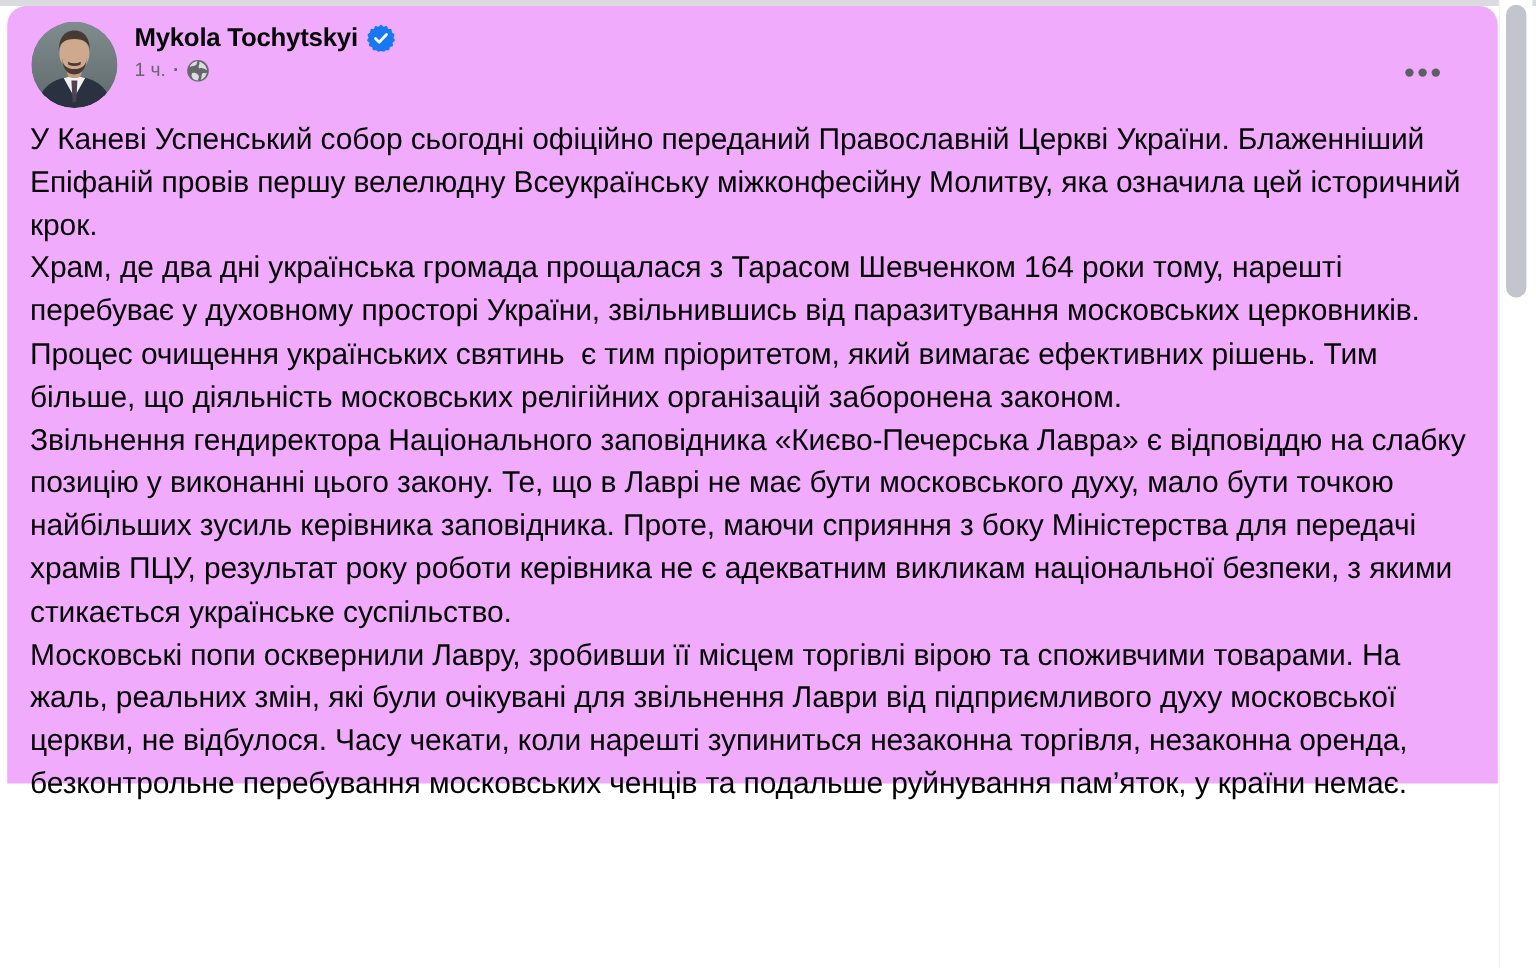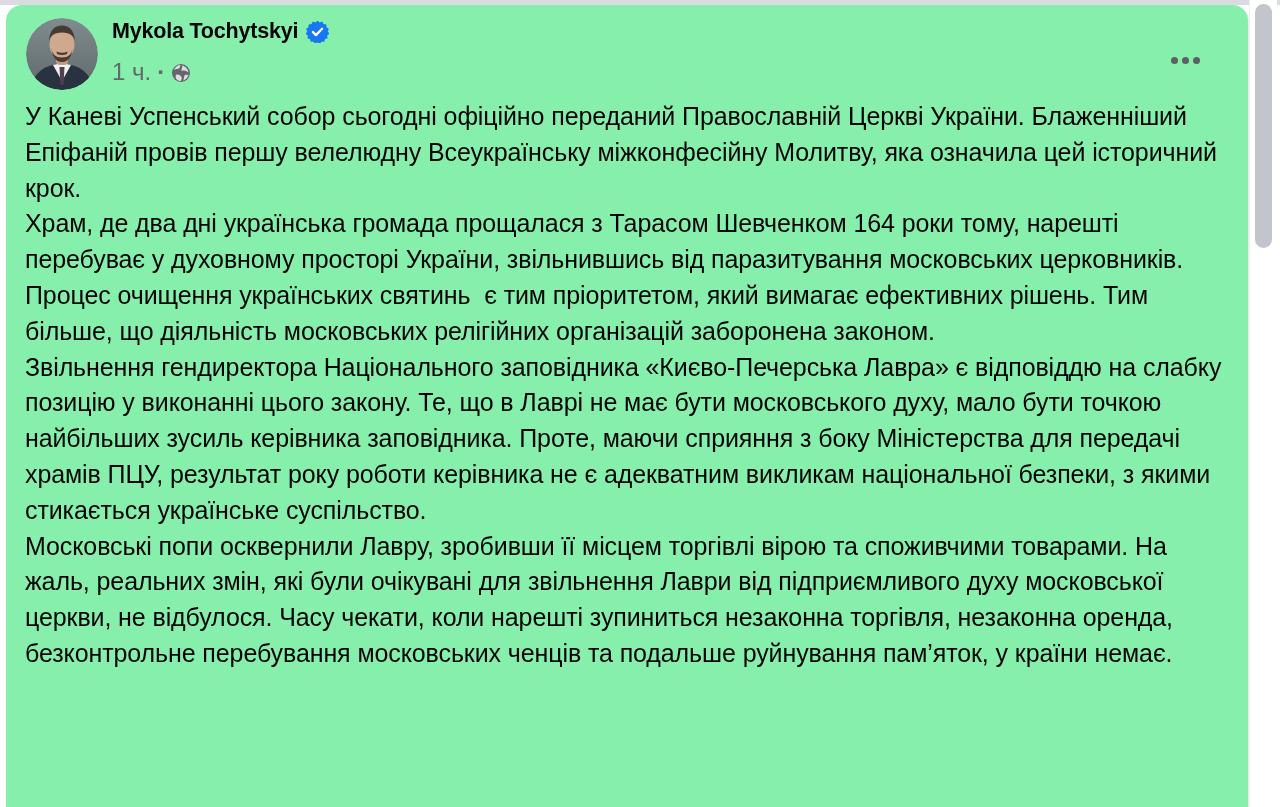--- a/index.html
+++ b/index.html
@@ -2,35 +2,35 @@
 <html><head>
 <meta charset="utf-8">
 <style>
   * { margin:0; padding:0; box-sizing:border-box; }
   html,body { width:1280px; height:807px; overflow:hidden; background:#ffffff;
               font-family:"Liberation Sans", sans-serif; }
   .frame { position:relative; width:1280px; height:807px; background:#ffffff; }
   
   .edge-top    { position:absolute; left:0; top:0; width:1280px; height:5px;  background:#d9dbdf; }
 
-  .card { position:absolute; left:6px; top:5px; width:1243px; height:802px;
-          background:#86efac; border-radius:16px 16px 0 0;
+  .card { position:absolute; left:6px; top:5px; width:1243px; height:648px;
+          background:#f0abfc; border-radius:16px 16px 0 0;
           border-right:1px solid #e9ebef; }
 
   .header { position:relative; display:flex; align-items:flex-start;
             padding:13px 16px 0 20px; }
   .avatar { width:72px; height:72px; border-radius:50%; overflow:hidden;
             flex:0 0 72px; cursor:pointer; }
   .avatar svg { display:block; }
   .header-text { margin-left:14px; padding-top:1px; }
   .name-row { display:flex; align-items:center; }
   .author { font-size:21.5px; font-weight:700; color:#050505; letter-spacing:-0.2px; cursor:pointer; }
   .badge { margin-left:8px; display:inline-flex; align-items:center; }
-  .meta-row { display:flex; align-items:center; margin-top:14px;
-              font-size:24px; color:#65676b; }
+  .meta-row { display:flex; align-items:center; margin-top:4px;
+              font-size:16px; color:#65676b; }
   .meta-sep { margin:0 6px; font-weight:700; }
   .globe { display:inline-flex; align-items:center; margin-top:1px; }
 
   .menu-btn { position:absolute; top:46px; right:42px; display:flex; gap:4px;
               cursor:pointer; padding:6px; }
   .menu-btn .d { width:7px; height:7px; border-radius:50%; background:#5c5f63; }
 
   .body-text { padding:9px 16px 0 19px; width:1241px;
                font-size:25px; line-height:35.8px; color:#050505;
                white-space:pre-wrap; letter-spacing:-0.1px; }

